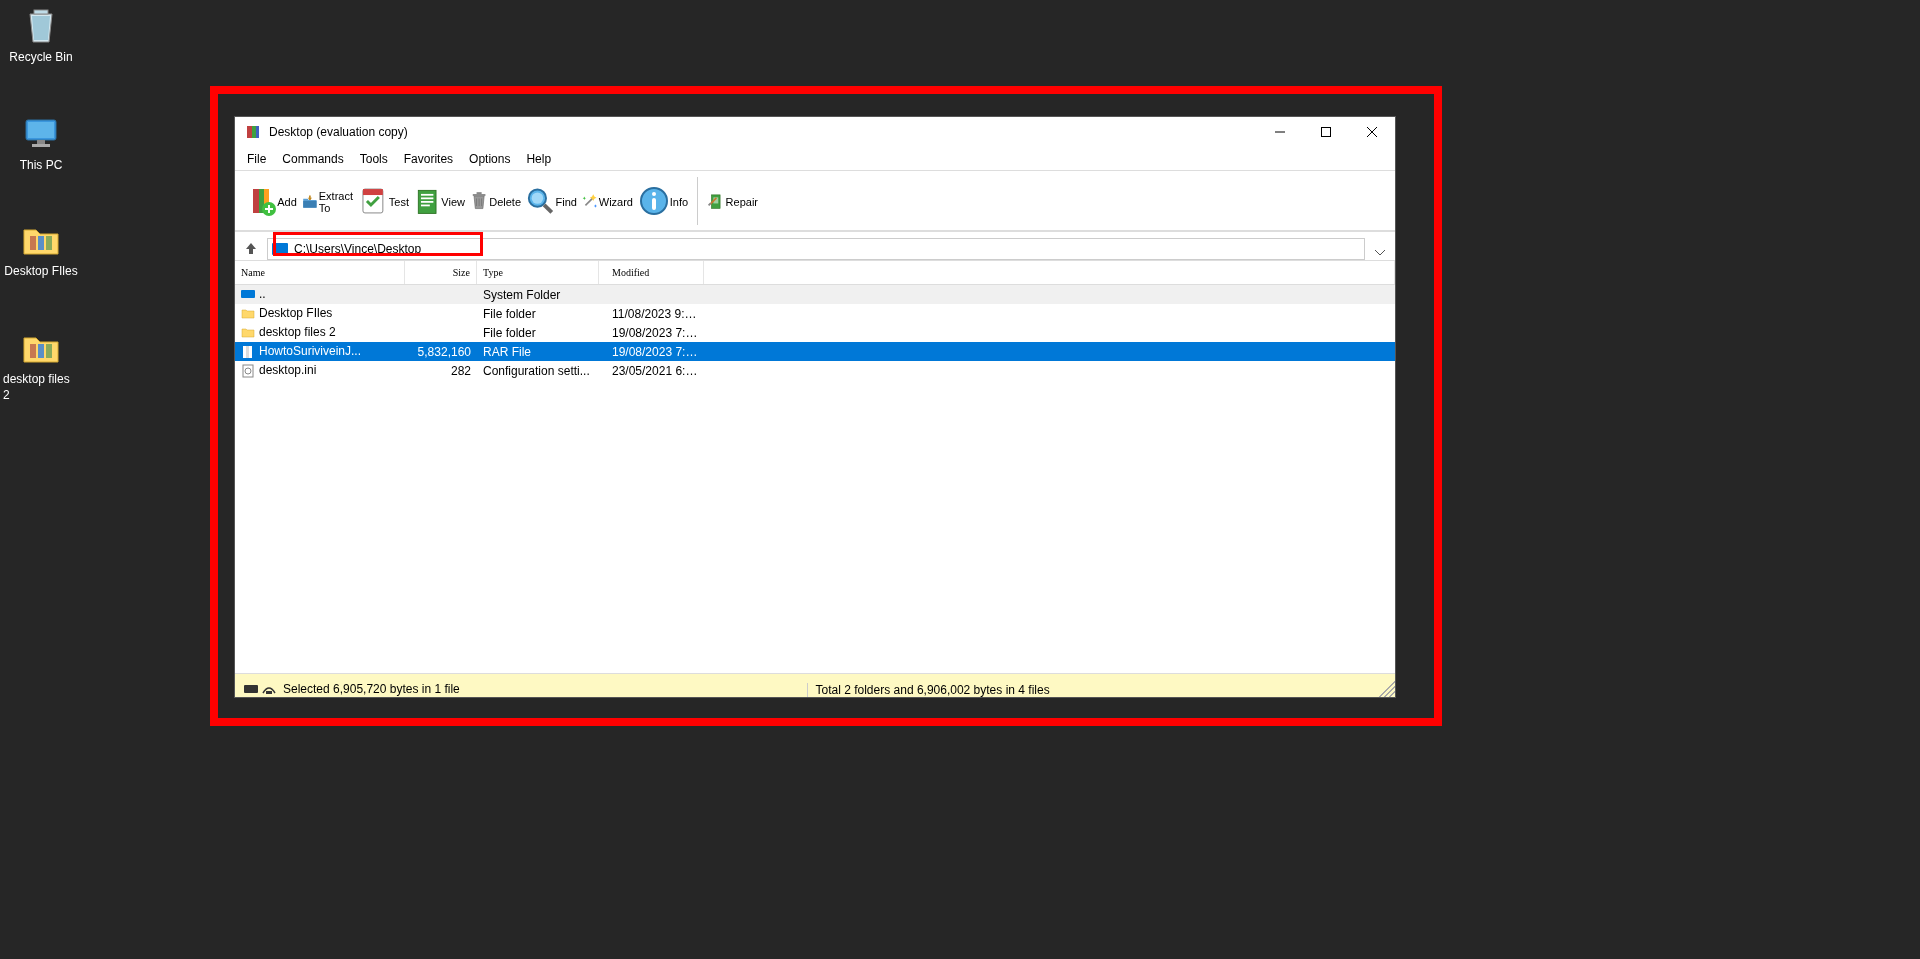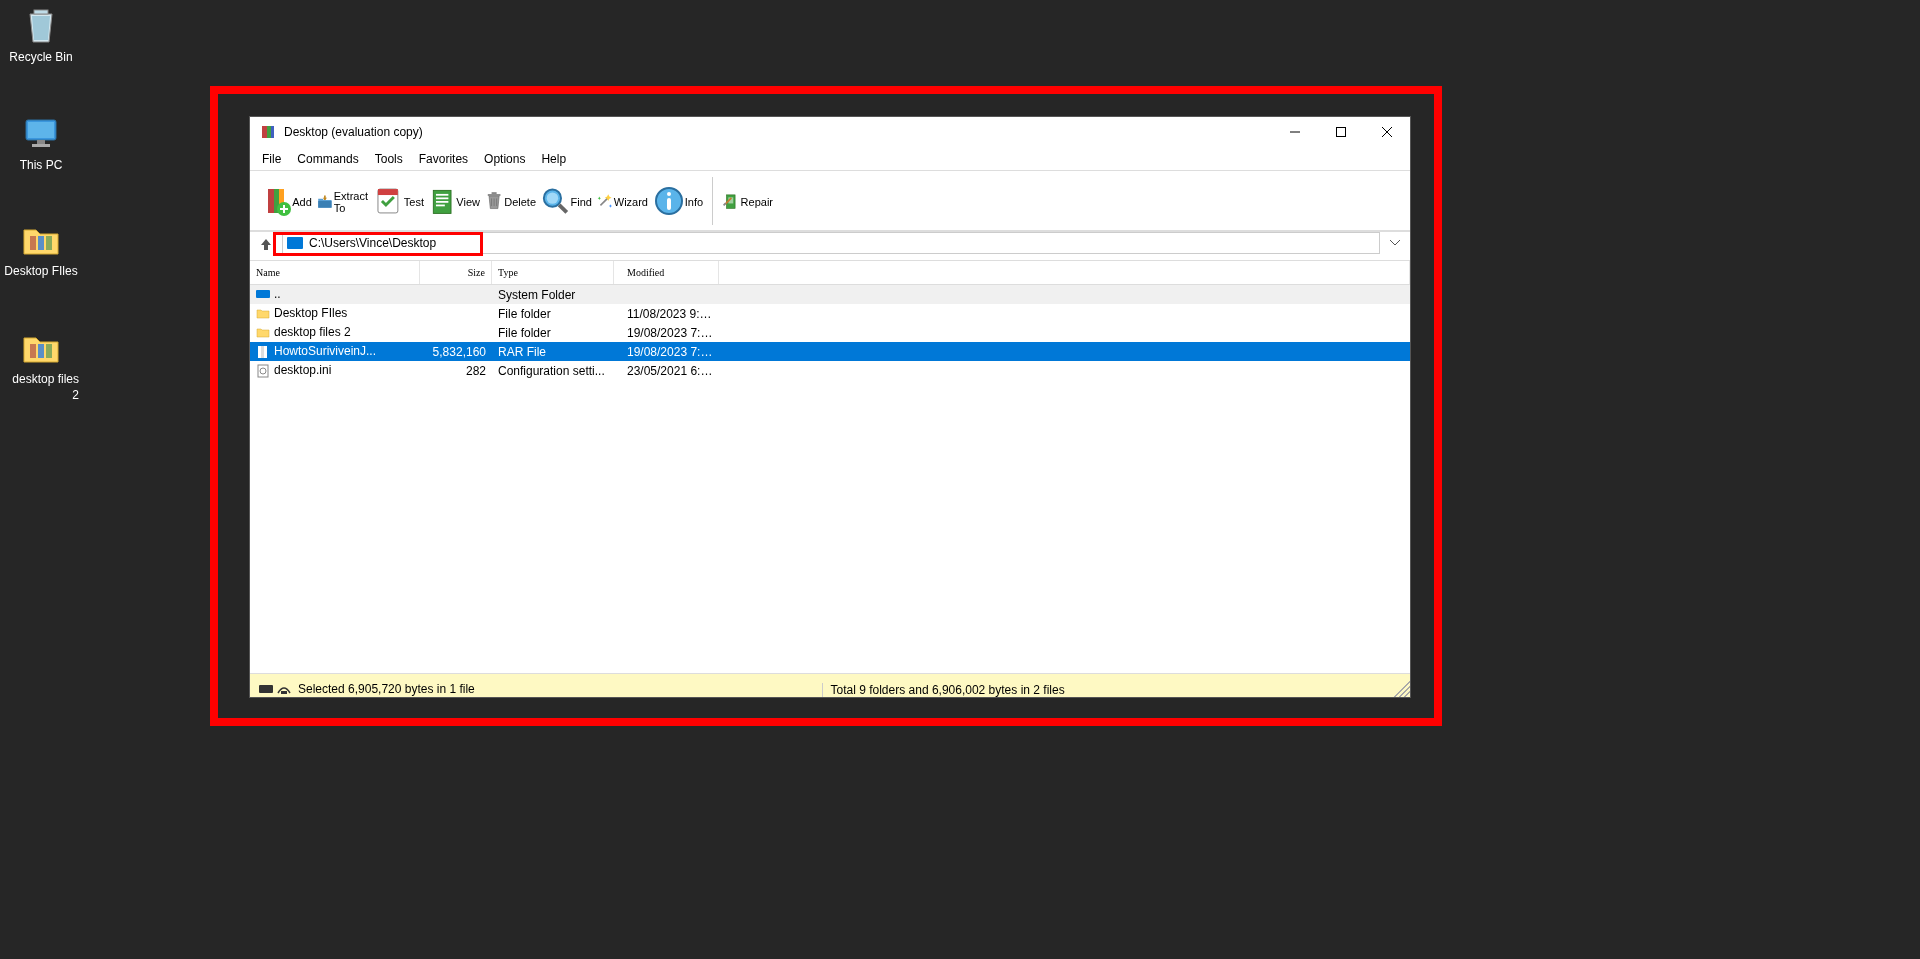--- a/index.html
+++ b/index.html
@@ -1,48 +1,48 @@
 <!DOCTYPE html>
 <html><head>
   <meta charset="utf-8">
   <style>
     * { margin: 0; padding: 0; box-sizing: border-box; font-family: "Segoe UI", Tahoma, sans-serif; }
     body { width: 1920px; height: 959px; background: #262626; position: relative; overflow: hidden; }
     
     
     .desktop-icon { position: absolute; width: 76px; display: flex; flex-direction: column; align-items: center; cursor: pointer; }
     .desktop-icon .icon-img { width: 42px; height: 42px; margin-bottom: 4px; }
-    .desktop-icon .label { color: #fff; font-size: 12px; text-align: right; line-height: 1.3; }
+    .desktop-icon .label { color: #fff; font-size: 12px; text-align: left; line-height: 1.3; }
     
     
     .red-box { position: absolute; left: 210px; top: 86px; width: 1232px; height: 640px; border: 8px solid #ff0000; }
     
     
-    .winrar { position: absolute; left: 249px; top: 116px; width: 1162px; height: 582px; background: #fff; border: 1px solid #555; display: flex; flex-direction: column; }
+    .winrar { position: absolute; left: 234px; top: 116px; width: 1162px; height: 582px; background: #fff; border: 1px solid #555; display: flex; flex-direction: column; }
     
     
     .titlebar { height: 30px; display: flex; align-items: center; background: #fff; }
     .titlebar .app-icon { width: 16px; height: 16px; margin: 0 8px 0 10px; }
     .titlebar .title { font-size: 12px; flex: 1; color: #000; }
     .titlebar .win-controls { display: flex; }
     .titlebar .win-btn { width: 46px; height: 30px; display: flex; align-items: center; justify-content: center; font-size: 14px; cursor: pointer; }
     
     
     .menubar { height: 24px; display: flex; align-items: center; padding: 0 4px; border-bottom: 1px solid #ddd; }
     .menubar .menu-item { padding: 2px 8px; font-size: 12px; cursor: pointer; }
     
     
     .toolbar { height: 60px; display: flex; align-items: center; padding: 2px 8px; border-bottom: 1px solid #ddd; background: #fff; }
     .tool-btn { width: 52px; height: 56px; display: flex; align-items: center; justify-content: center; cursor: pointer; margin: 0 2px; }
     .tool-btn .tool-icon { width: 32px; height: 32px; }
     .tool-btn .tool-label { font-size: 11px; margin-top: 2px; }
     .tool-sep { width: 1px; height: 48px; background: #ccc; margin: 0 6px; }
     
     
-    .addressbar { height: 30px; display: flex; align-items: flex-start; border-top: 1px solid #ddd; border-bottom: 1px solid #ddd; padding: 0 4px; }
+    .addressbar { height: 30px; display: flex; align-items: flex-end; border-top: 1px solid #ddd; border-bottom: 1px solid #ddd; padding: 0 4px; }
     .addressbar .up-btn { width: 24px; height: 24px; display: flex; align-items: center; justify-content: center; cursor: pointer; font-size: 16px; color: #555; }
     .addressbar .path-box { flex: 1; height: 22px; border: 1px solid #ccc; display: flex; align-items: center; padding: 0 4px; font-size: 12px; margin: 0 4px; background: #fff; }
     .addressbar .path-icon { width: 16px; height: 12px; background: #0078d7; margin-right: 6px; border-radius: 1px; }
     .addressbar .dropdown-chev { padding: 0 6px; cursor: pointer; color: #555; }
     .red-highlight-path { position: absolute; left: 273px; top: 232px; width: 210px; height: 24px; border: 3px solid #ff0000; pointer-events: none; }
     
     
     .col-headers { height: 24px; display: flex; border-bottom: 1px solid #ddd; background: #fff; }
     .col-headers .col { border-right: 1px solid #e5e5e5; padding: 4px 6px; font-size: 10px; display: flex; align-items: center; font-family: Liberation Serif, serif; }
     .col-headers .col.num { justify-content: flex-end; }
@@ -318,19 +318,19 @@
             <rect x="1" y="2" width="14" height="8" fill="#333" rx="1"></rect>
           </svg>
         <svg width="16" height="12" viewBox="0 0 16 12">
             <path d="M2 10 Q8 0 14 10" fill="none" stroke="#333" stroke-width="1.5"></path>
             <rect x="5" y="8" width="6" height="3" fill="#333"></rect>
           </svg>
       </span>
       <span>Selected 6,905,720 bytes in 1 file</span>
     </div>
     <div class="status-right">
-      <span>Total 9 folders and 6,906,002 bytes in 2 files</span>
+      <span>Total 2 folders and 6,906,002 bytes in 4 files</span>
     </div>
     <div class="grip"></div>
   </div>
 </div>
 
 <div class="red-highlight-path"></div>
 
 </body></html>

